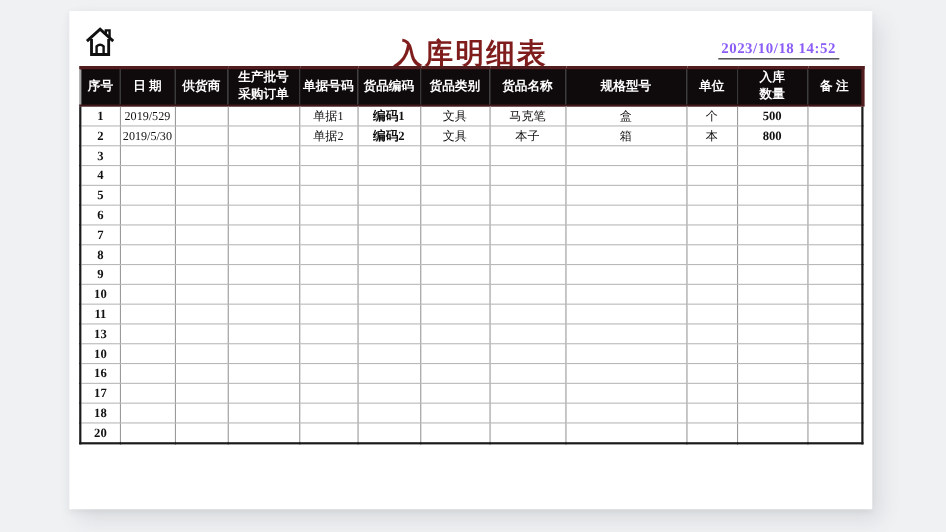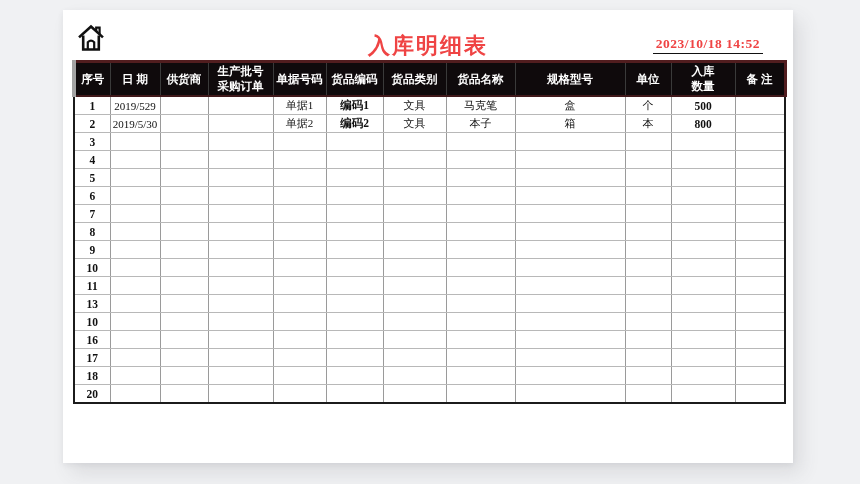--- a/index.html
+++ b/index.html
@@ -13,43 +13,43 @@
     position:absolute;left:63px;top:10px;width:730px;height:453px;
     background:#ffffff;
     box-shadow:8px 10px 18px rgba(70,70,80,0.12), 0 2px 6px rgba(70,70,80,0.08);
   }
   .home-btn{
     position:absolute;left:13px;top:13px;width:30px;height:32px;
     cursor:pointer;background:none;border:none;padding:0;
   }
   .page-title{
     position:absolute;top:21px;left:0;right:0;
-    text-align:center;font-size:22px;font-weight:bold;color:#ef4444;
+    text-align:center;font-size:26px;font-weight:bold;color:#7f1d1d;
     letter-spacing:2px;
   }
   .datetime{
     position:absolute;top:26px;right:30px;
-    font-size:13.5px;font-weight:bold;color:#ef4444;
+    font-size:13.5px;font-weight:bold;color:#8b5cf6;
     border-bottom:1.5px solid #111;padding:0 3px 1px 3px;
     letter-spacing:0.5px;
   }
   table.sheet{
     position:absolute;left:9px;top:50px;width:711px;
     border-collapse:collapse;table-layout:fixed;
     border:2px solid #1b1b1b;
   }
   table.sheet thead th{
     background:#0f0a0c;color:#ffffff;
     font-size:11.5px;font-weight:bold;
     height:32px;padding:0 1px;
     white-space:pre-line;line-height:1.3;
     border-left:1px solid #3a3a3a;border-right:1px solid #3a3a3a;
     border-top:3px solid #511d1f;border-bottom:2px solid #40181a;
   }
-  table.sheet thead th:first-child{border-left:4px solid #a3a3a3;}
+  table.sheet thead th:first-child{border-left:2px solid #a3a3a3;}
   table.sheet thead th:last-child{border-right:3px solid #511d1f;}
   table.sheet tbody td{
     height:17px;padding:0 2px;
     font-size:11px;color:#111;text-align:center;
     border-left:1px solid #9a9a9a;border-right:1px solid #9a9a9a;
     border-top:1px solid #b8b8b8;border-bottom:1px solid #b8b8b8;
     overflow:hidden;white-space:nowrap;
   }
   table.sheet tbody td.bold{font-weight:bold;font-size:11.5px;}
   .c0{width:36px}.c1{width:50px}.c2{width:48px}.c3{width:65px}

